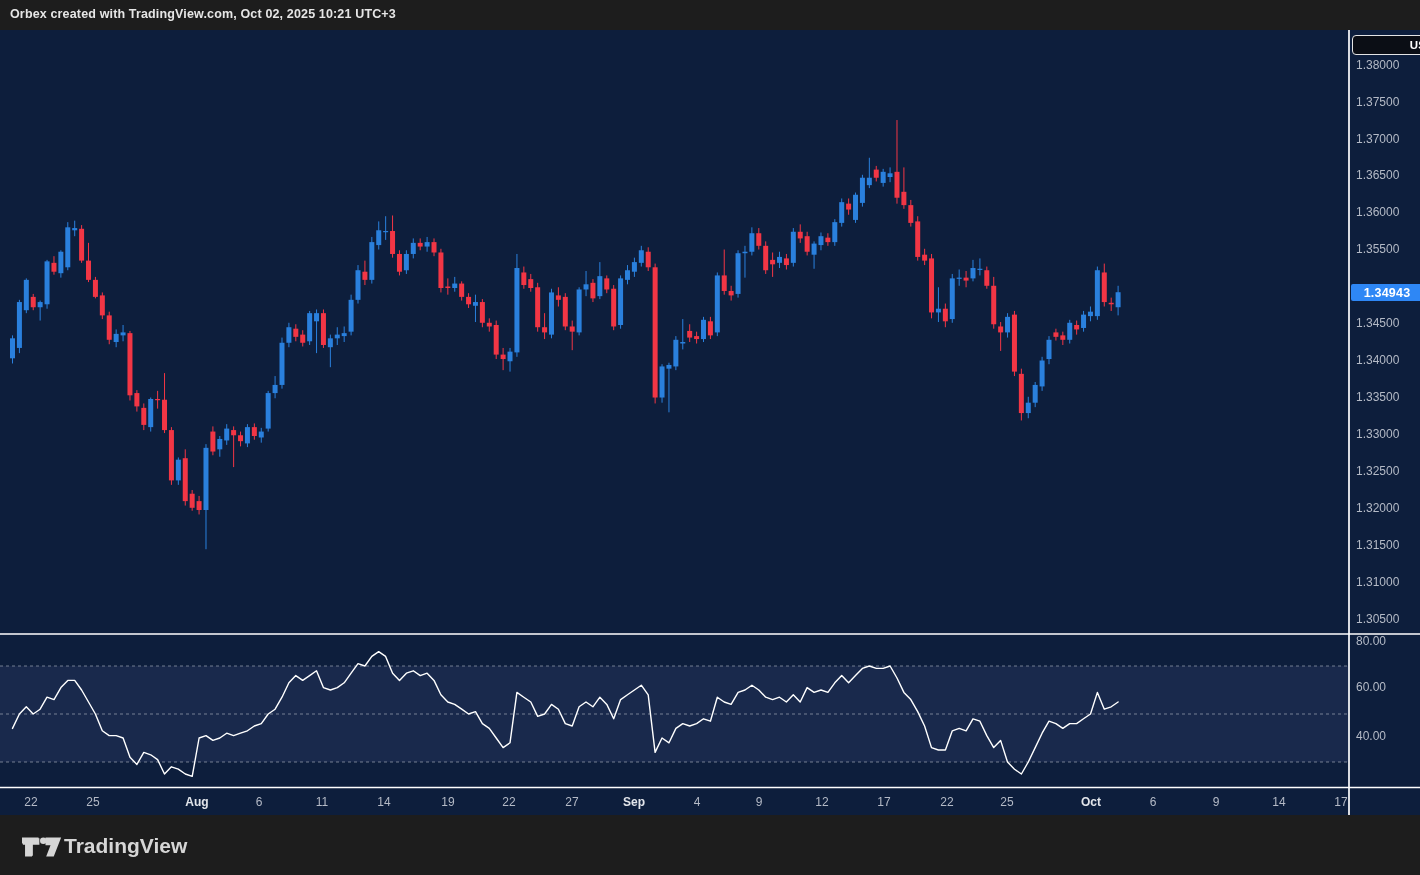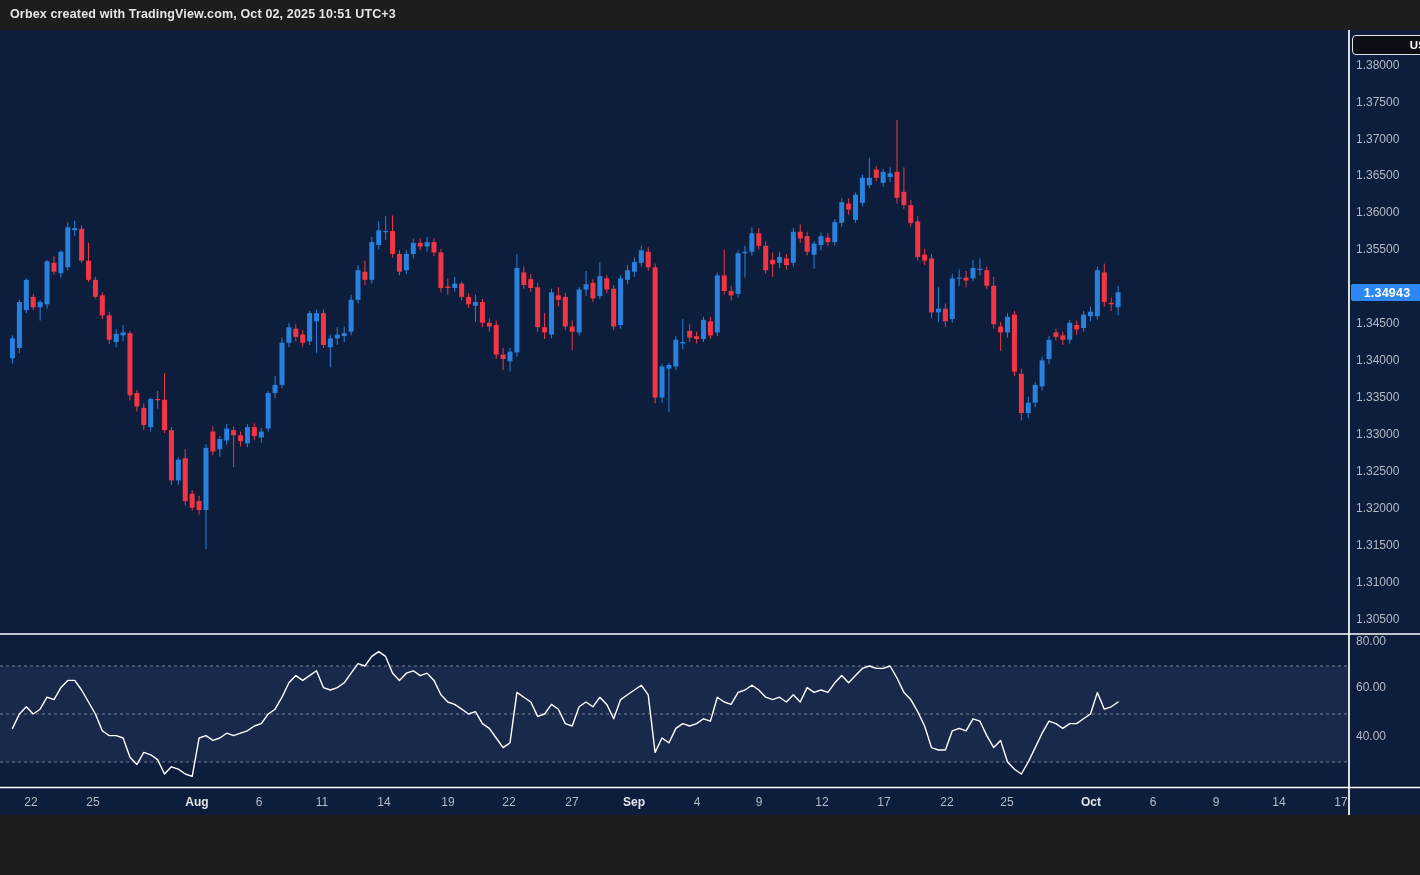--- a/index.html
+++ b/index.html
@@ -18,21 +18,21 @@
   #footer{position:absolute;left:0;top:815px;width:1420px;height:60px;background:#1d1d1d;}
   #footer .brand{position:absolute;left:64px;top:19px;font-size:21px;font-weight:bold;color:#d6d6d6;}
   #tv-logo{position:absolute;left:22px;top:20px;}
 </style>
 </head>
 <body>
 
 <div id="stage">
 
   <div id="header">
-    <span class="title">Orbex created with TradingView.com, Oct 02, 2025 10:51 UTC+3</span>
+    <span class="title">Orbex created with TradingView.com, Oct 02, 2025 10:21 UTC+3</span>
   </div>
 
   <svg id="chart-svg" width="1420" height="875">
       <rect x="0" y="30" width="1420" height="785" fill="#0d1e3c"></rect>
       <rect x="0" y="666" width="1348" height="96" fill="rgba(135,150,225,0.10)"></rect>
       <line x1="0" y1="666" x2="1348" y2="666" stroke="#a7aebc" stroke-width="1" stroke-dasharray="3 3" opacity="0.65"></line>
       <line x1="0" y1="714" x2="1348" y2="714" stroke="#a7aebc" stroke-width="1" stroke-dasharray="3 3" opacity="0.65"></line>
       <line x1="0" y1="762" x2="1348" y2="762" stroke="#a7aebc" stroke-width="1" stroke-dasharray="3 3" opacity="0.65"></line>
       <g>
         <rect x="12" y="335.3599999999999" width="1" height="28.119999999998583" fill="#2a80dd"></rect>
@@ -406,14 +406,23 @@
         <text x="1216" y="806" fill="#b4bac6" font-size="12" text-anchor="middle">9</text>
         <text x="1279" y="806" fill="#b4bac6" font-size="12" text-anchor="middle">14</text>
         <text x="1341" y="806" fill="#b4bac6" font-size="12" text-anchor="middle">17</text>
       </g>
     </svg>
 
   <div id="usd-chip">USD</div>
 
   <div id="price-badge">1.34943</div>
 
+  <div id="footer">
+    <svg id="tv-logo" width="40" height="24" viewBox="0 0 46 24">
+      <path d="M1 2 H20 V9.5 H12.5 V22 H4.5 V9.5 H1 Z" fill="#d6d6d6" transform="translate(0,0)"></path>
+      <path d="M0 1 H19 V8 H11.5 V23 H3.5 V8 H0 Z" fill="#d6d6d6"></path>
+      <circle cx="24.5" cy="4.8" r="3.8" fill="#d6d6d6"></circle>
+      <path d="M27 1 H45 L36.5 23 H27.8 L32.8 10 H27 Z" fill="#d6d6d6"></path>
+    </svg>
+    <span class="brand">TradingView</span>
+  </div>
 
 </div>
 
 </body></html>

